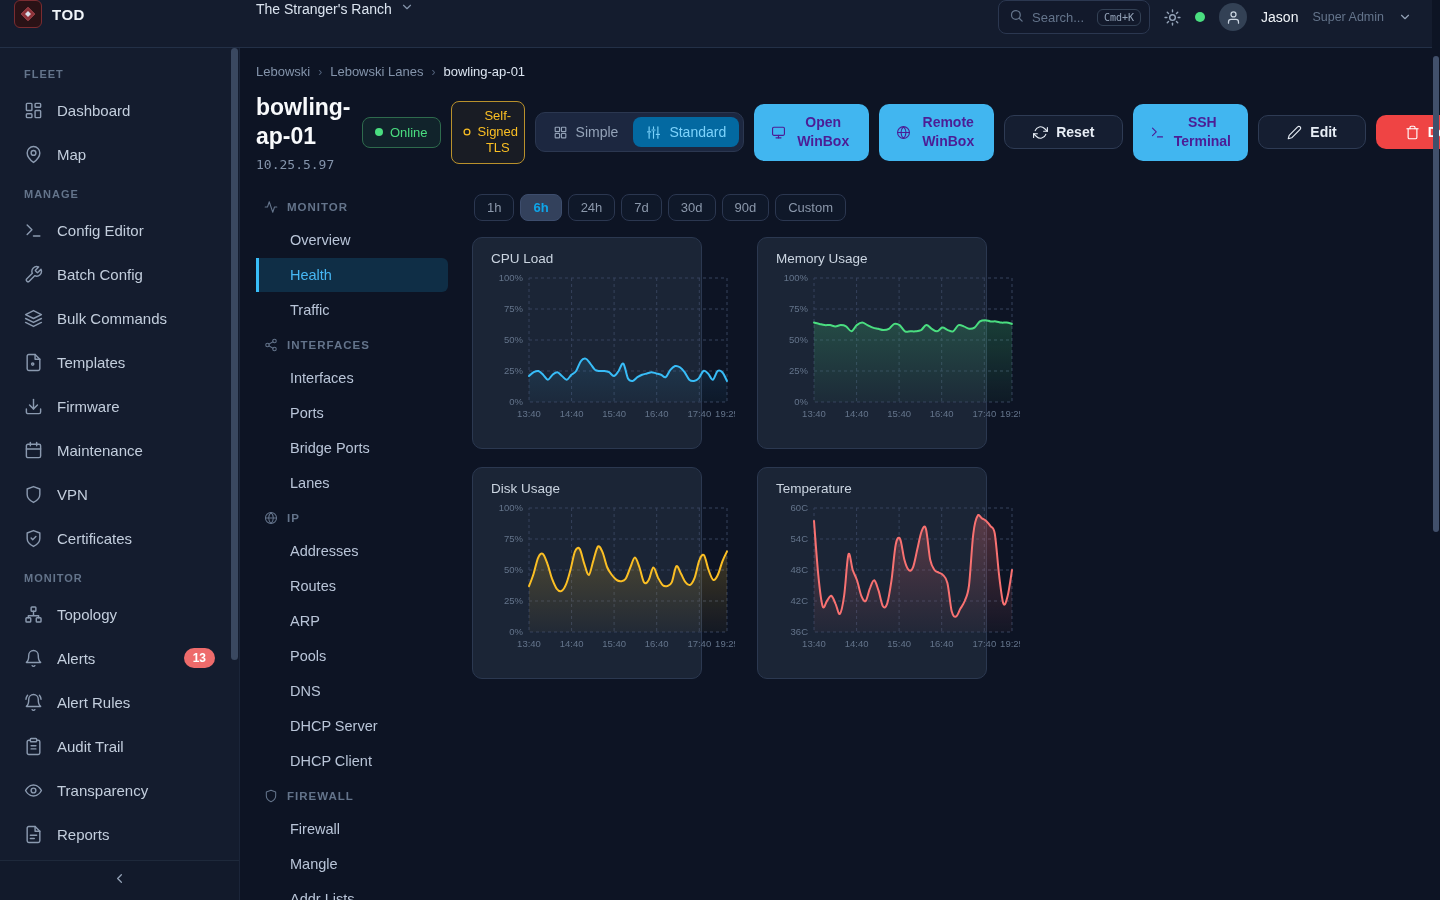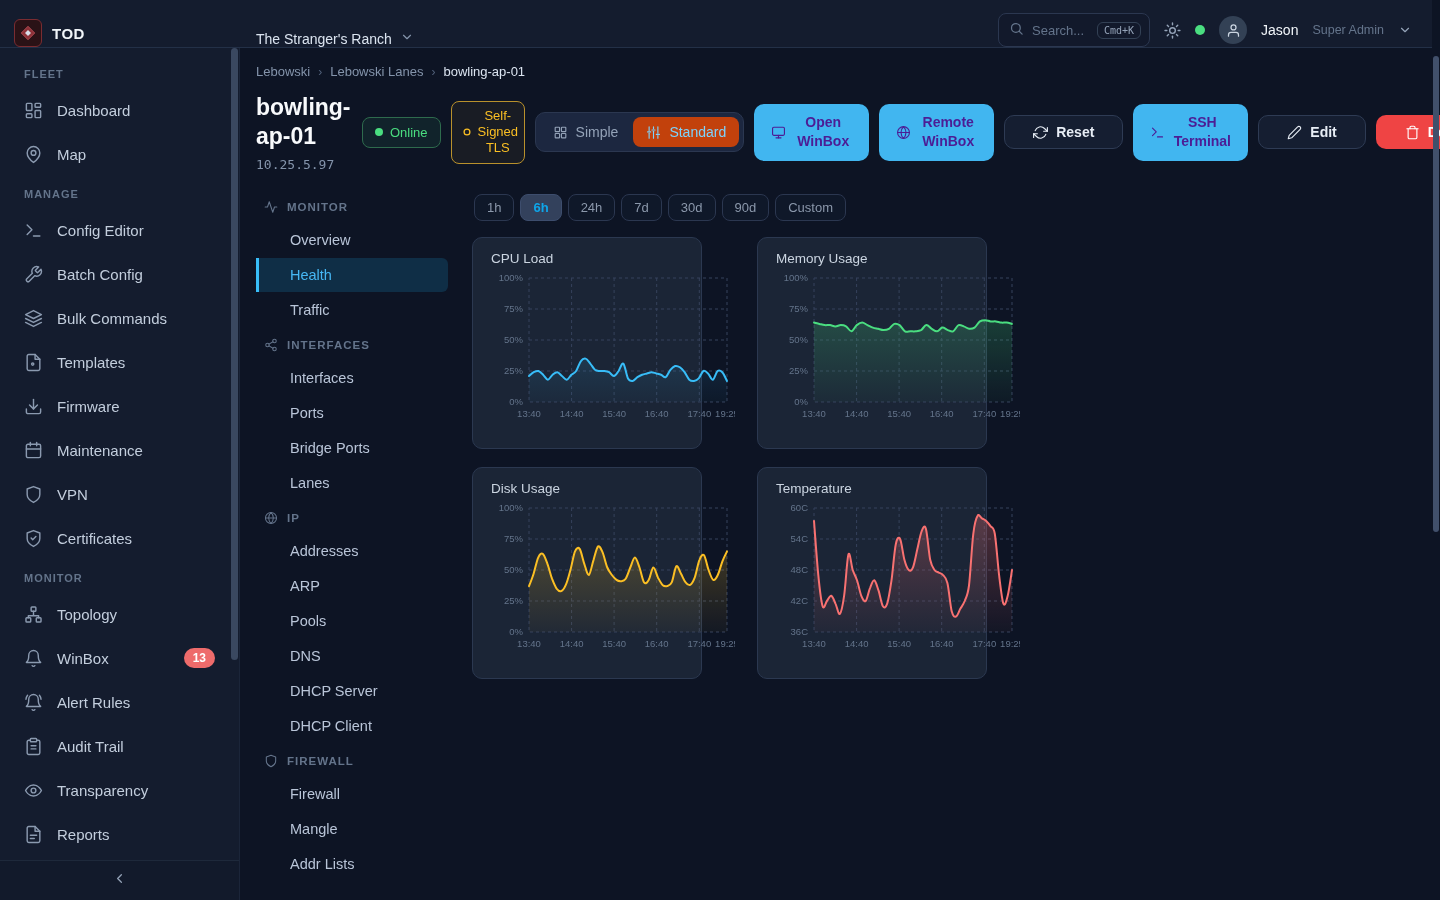--- a/index.html
+++ b/index.html
@@ -1,21 +1,21 @@
 <!DOCTYPE html>
 <html><head>
 <meta charset="utf-8">
 <style>
   * { margin:0; padding:0; box-sizing:border-box; }
   html,body { width:1440px; height:900px; overflow:hidden; background:#0d1424;
     font-family:"Liberation Sans", sans-serif; color:#e2e8f0; }
 
   
   .topbar { position:fixed; top:0; left:0; width:1432px; height:48px;
-    background:#141c2e; border-bottom:1px solid #233047; display:flex; align-items:flex-end; z-index:30; }
+    background:#141c2e; border-bottom:1px solid #233047; display:flex; align-items:flex-start; z-index:30; }
   .brand { width:240px; display:flex; align-items:center; gap:10px; padding-left:14px; }
   .logo { width:28px; height:28px; border-radius:6px; background:#2a1216; border:1px solid #7a2c31;
     display:flex; align-items:center; justify-content:center; }
   .logo svg { width:18px; height:18px; }
   .brand-name { font-size:15px; font-weight:bold; letter-spacing:.5px; color:#f1f5f9; }
   .tenant { display:flex; align-items:center; gap:8px; margin-left:16px; font-size:14px; color:#dbe4f0; cursor:pointer; }
   .tenant .chev { color:#8494ab; }
   .topbar-right { margin-left:auto; display:flex; align-items:center; gap:14px; padding-right:20px; }
   .searchbox { display:flex; align-items:center; gap:8px; width:152px; height:34px; border:1px solid #2b3750;
     border-radius:8px; padding:0 8px 0 10px; color:#64748b; background:rgba(13,20,36,.35); }
@@ -59,21 +59,21 @@
     color:#4ade80; font-size:13px; border-radius:8px; padding:7px 12px; flex-shrink:0; }
   .badge-online .dot { width:8px; height:8px; border-radius:50%; background:#4ade80; }
   .badge-tls { display:flex; align-items:center; gap:6px; border:1px solid #b9912c; background:rgba(251,191,36,.05);
     color:#fbbf24; font-size:13px; border-radius:8px; padding:6px 10px; width:74px; text-align:center; line-height:1.25; flex-shrink:0; }
   .badge-tls svg { width:10px; height:10px; flex-shrink:0; }
   .mode-toggle { display:flex; align-items:center; gap:2px; background:#1c2740; border:1px solid #2b3750;
     border-radius:10px; padding:4px; flex-shrink:0; }
   .mode-seg { display:flex; align-items:center; gap:8px; font-size:14px; color:#94a3b8; padding:7px 13px;
     border-radius:8px; cursor:pointer; }
   .mode-seg svg { width:15px; height:15px; }
-  .mode-seg.active { background:#c2410c; color:#7dd3fc; }
+  .mode-seg.active { background:#0369a1; color:#7dd3fc; }
 
   .hbtn { display:flex; align-items:center; gap:8px; border-radius:10px; font-size:14px; cursor:pointer;
     padding:8px 28px; border:1px solid transparent; flex-shrink:0;font-weight:bold; }
   .hbtn svg { width:15px; height:15px; flex-shrink:0; }
   .hbtn.primary { background:#41b6f0; color:#4c1d95; font-weight:bold; }
   .hbtn.primary.twoline { padding:8px 16px; }
   .hbtn.primary .lbl2 { width:58px; text-align:center; line-height:1.4; }
   .hbtn.secondary { background:#151e31; border-color:#2e3b54; color:#e7edf5; }
   .hbtn.danger { background:#ef4444; color:#fff; }
 
@@ -249,21 +249,21 @@
             <rect x="15.5" y="16" width="6" height="5.5" rx="1"></rect>
             <path d="M12 8v3.5M5.5 16v-2.5h13V16M12 11.5v2"></path>
           </svg>
           <span>Topology</span>
         </div>
         <div class="side-item">
           <svg viewBox="0 0 24 24" fill="none" stroke="currentColor" stroke-width="1.8" stroke-linecap="round" stroke-linejoin="round">
             <path d="M18 8a6 6 0 0 0-12 0c0 7-3 9-3 9h18s-3-2-3-9"></path>
             <path d="M13.7 21a2 2 0 0 1-3.4 0"></path>
           </svg>
-          <span>WinBox</span>
+          <span>Alerts</span>
           <span class="side-badge">13</span>
         </div>
         <div class="side-item">
           <svg viewBox="0 0 24 24" fill="none" stroke="currentColor" stroke-width="1.8" stroke-linecap="round" stroke-linejoin="round">
             <path d="M18 8a6 6 0 0 0-12 0c0 7-3 9-3 9h18s-3-2-3-9"></path>
             <path d="M13.7 21a2 2 0 0 1-3.4 0"></path>
             <path d="M2.5 8a9 9 0 0 1 2-5.2M21.5 8a9 9 0 0 0-2-5.2"></path>
           </svg>
           <span>Alert Rules</span>
         </div>
@@ -425,20 +425,21 @@
           <div class="sub-item">Lanes</div>
           <div class="sub-header">
             <svg viewBox="0 0 24 24" fill="none" stroke="currentColor" stroke-width="1.8" stroke-linecap="round" stroke-linejoin="round">
               <circle cx="12" cy="12" r="9.5"></circle>
               <line x1="2.5" y1="12" x2="21.5" y2="12"></line>
               <path d="M12 2.5a14.5 14.5 0 0 1 4 9.5 14.5 14.5 0 0 1-4 9.5 14.5 14.5 0 0 1-4-9.5 14.5 14.5 0 0 1 4-9.5z"></path>
             </svg>
             <span>IP</span>
           </div>
           <div class="sub-item">Addresses</div>
+          <div class="sub-item">Routes</div>
           <div class="sub-item">ARP</div>
           <div class="sub-item">Pools</div>
           <div class="sub-item">DNS</div>
           <div class="sub-item">DHCP Server</div>
           <div class="sub-item">DHCP Client</div>
           <div class="sub-header">
             <svg viewBox="0 0 24 24" fill="none" stroke="currentColor" stroke-width="1.8" stroke-linecap="round" stroke-linejoin="round">
               <path d="M12 22s8-4 8-10V5l-8-3-8 3v7c0 6 8 10 8 10z"></path>
             </svg>
             <span>FIREWALL</span>

